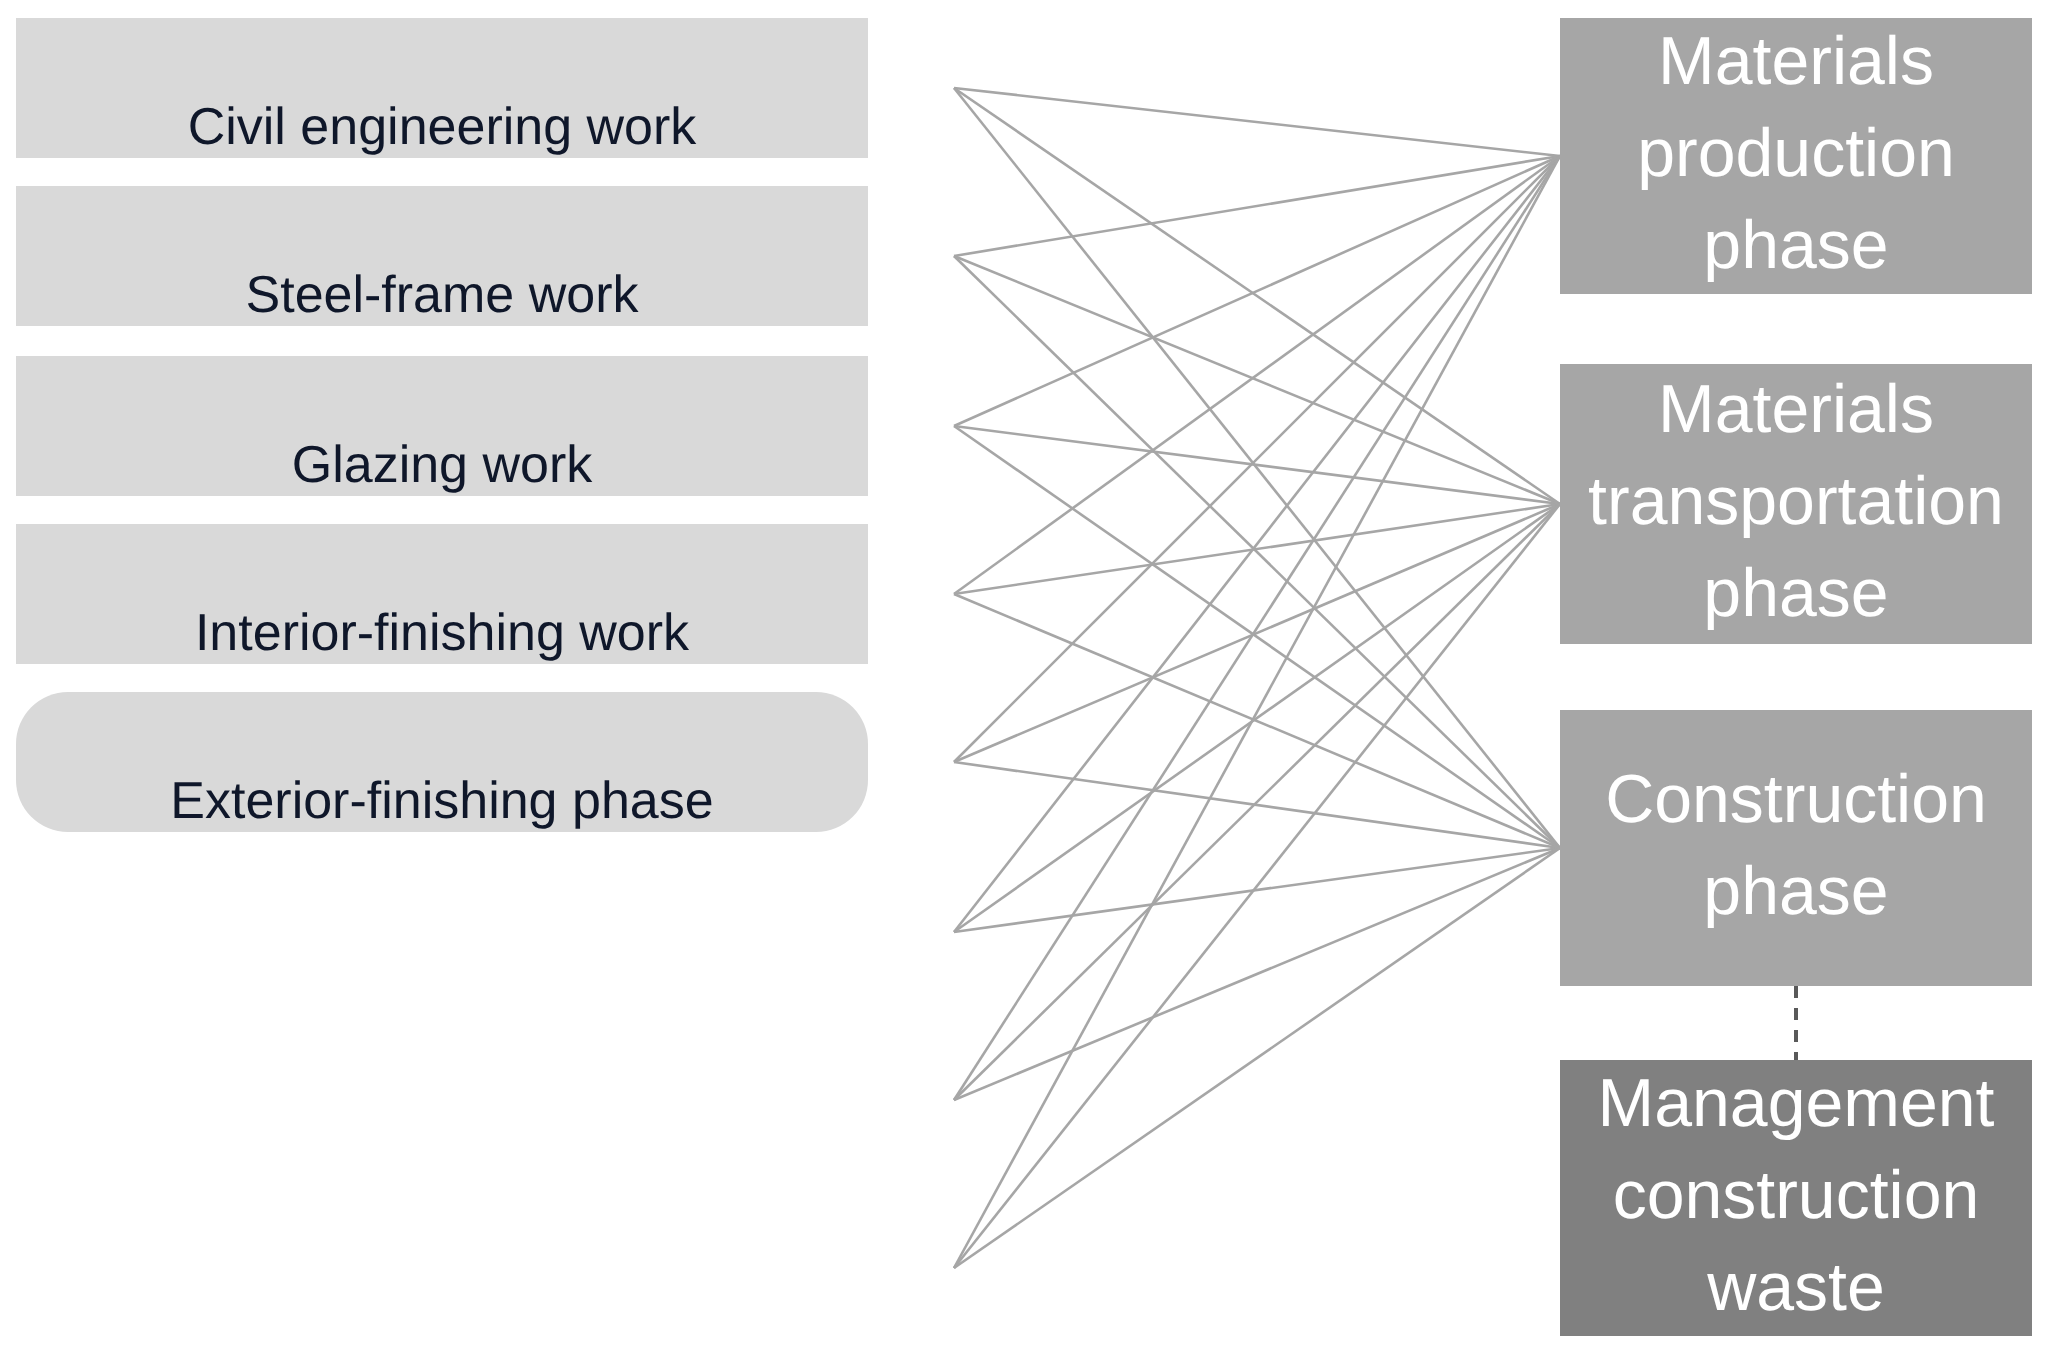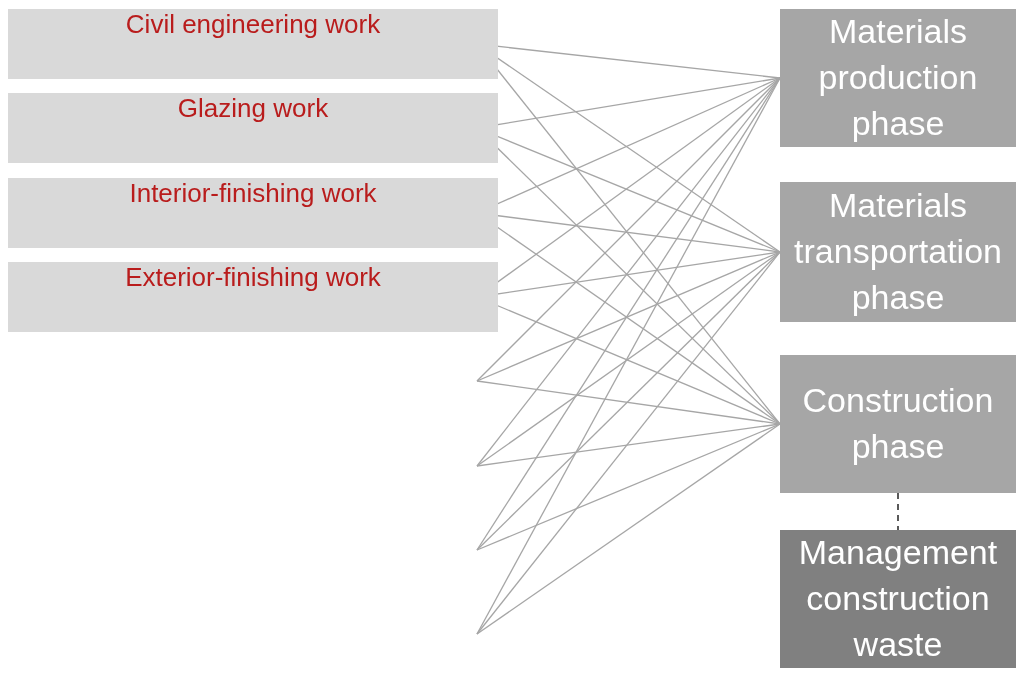--- a/index.html
+++ b/index.html
@@ -11,26 +11,26 @@
   #canvas {
     position: relative;
     width: 1024px;
     height: 682px;
     background: #ffffff;
     overflow: hidden;
   }
   .left-box {
     position: absolute;
     left: 8px;
-    width: 490px;
+    width: 426px;
     height: 70px;
     background: #d9d9d9;
-    color: #b91c1c;
+    color: #0f172a;
     display: flex;
-    align-items: flex-start;
+    align-items: flex-end;
     justify-content: center;
     font-size: 26px;
     text-align: center;
     z-index: 2;
   }
   .left-box:nth-of-type(1) { top: 9px; }
   .left-box:nth-of-type(2) { top: 93px; }
   .left-box:nth-of-type(3) { top: 178px; }
   .left-box:nth-of-type(4) { top: 262px; }
   .left-box:nth-of-type(5) { top: 346px; border-radius: 26px; }
@@ -67,27 +67,30 @@
 </style>
 </head>
 <body>
 
 <div id="canvas">
 
   <div class="left-box">
     <span>Civil engineering work</span>
   </div>
   <div class="left-box">
+    <span>Steel-frame work</span>
+  </div>
+  <div class="left-box">
     <span>Glazing work</span>
   </div>
   <div class="left-box">
     <span>Interior-finishing work</span>
   </div>
   <div class="left-box">
-    <span>Exterior-finishing work</span>
+    <span>Exterior-finishing phase</span>
   </div>
 
   <div class="right-box" id="phase-production">
     <span>Materials
 production
 phase</span>
   </div>
   <div class="right-box" id="phase-transportation">
     <span>Materials
 transportation

